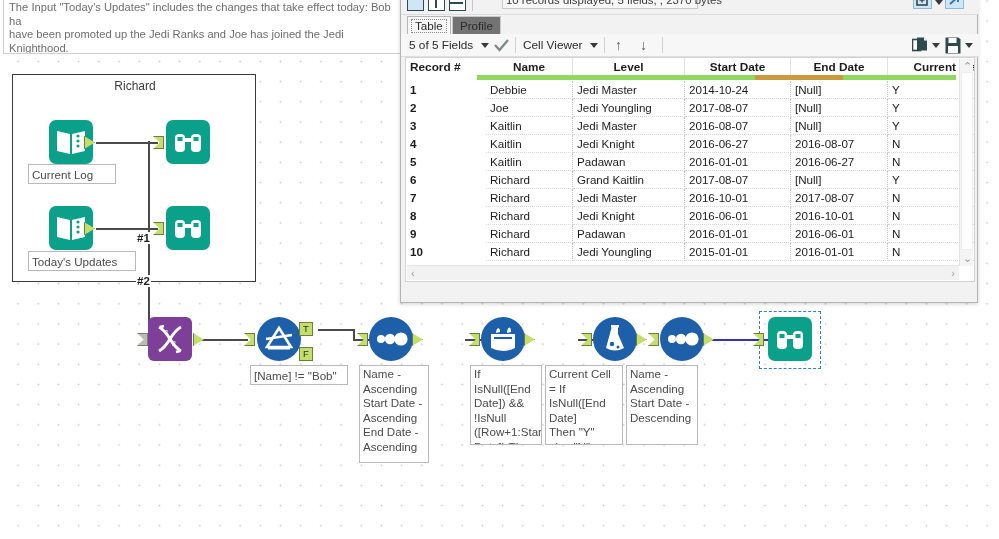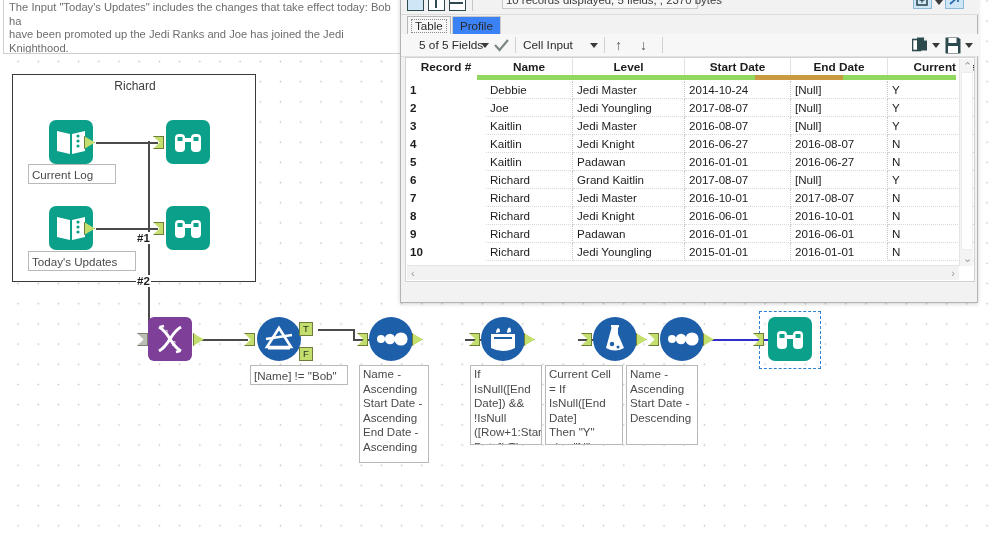--- a/index.html
+++ b/index.html
@@ -101,21 +101,21 @@
   .tr-btn{
     position:absolute;top:-3px;width:19px;height:17px;
     border:1px solid #8bb7d8;background:#cfe6f7;box-sizing:border-box;
   }
 
   
   #tabs{position:absolute;left:0;top:20px;width:578px;height:19px;}
   .tab{
     position:absolute;top:1px;height:18px;box-sizing:border-box;
     font-size:11.6px;color:#2a2a2a;padding:2px 7px 0 7px;
-    background:#3b82f6;border:1px solid #cacaca;border-bottom:none;
+    background:#737373;border:1px solid #cacaca;border-bottom:none;
   }
   .tab.active{background:#f7f7f7;border-color:#b6b6b6;}
   .tab.active:after{
     content:"";position:absolute;left:3px;top:2px;right:3px;bottom:1px;
     border:1px dotted #8a8a8a;
   }
 
   
   #res-toolbar{
     position:absolute;left:0;top:39px;width:578px;height:23px;
@@ -134,21 +134,21 @@
     position:absolute;left:4px;top:62px;width:570px;height:225px;
     background:#fff;border:1px solid #d2d2d2;box-sizing:border-box;
     overflow:hidden;
   }
   table#grid{border-collapse:collapse;table-layout:fixed;width:551px;}
   table#grid th{
     font-size:11.8px;font-weight:bold;color:#1c1c1c;
     height:17px;padding:0 4px;background:#fff;text-align:center;
     border-right:1px solid #e2e2e2;
   }
-  table#grid th.recnum{text-align:center;border-right:none;margin-left:8px;}
+  table#grid th.recnum{text-align:left;border-right:none;margin-left:8px;}
   table#grid td{
     font-size:11.6px;color:#1c1c1c;height:17px;padding:0 4px;
     border-right:1px dotted #c4c4c4;border-bottom:1px dotted #d8d8d8;
     white-space:nowrap;overflow:hidden;
   }
   table#grid td.recnum{
     font-weight:bold;border-right:none;border-bottom:none;text-align:left;
   }
   td.nullv{color:#a8a8a8;}
 
@@ -383,27 +383,27 @@
         </svg>
     </div>
   </div>
 
   <div id="tabs">
     <div class="tab active" style="left:6px;">Table</div>
     <div class="tab" style="left:51px;">Profile</div>
   </div>
 
   <div id="res-toolbar">
-    <div class="tb-text" style="left:18px;">5 of 5 Fields</div>
+    <div class="tb-text" style="left:8px;">5 of 5 Fields</div>
     <div class="caret" style="left:80px;top:9px;"></div>
     <svg style="position:absolute;left:93px;top:5px;" width="15" height="13" viewBox="0 0 15 13">
       <path d="M1 6 L5.5 11 L14 1" stroke="#7d8a83" stroke-width="2.2" fill="none"></path>
     </svg>
     <div class="tb-sep" style="left:114px;"></div>
-    <div class="tb-text" style="left:122px;">Cell Input</div>
+    <div class="tb-text" style="left:122px;">Cell Viewer</div>
     <div class="caret" style="left:189px;top:9px;"></div>
     <div class="tb-sep" style="left:203px;"></div>
     <div class="arrow-btn" style="left:214px;top:4px;">↑</div>
     <div class="arrow-btn" style="left:239px;top:4px;">↓</div>
     <div class="tb-sep" style="left:261px;"></div>
 
     <svg style="position:absolute;left:511px;top:3px;" width="16" height="17" viewBox="0 0 16 17">
       <rect x="0.5" y="2.5" width="8" height="11" fill="#fff" stroke="#2d4a4f" stroke-width="1.6"></rect>
       <path d="M5 0.5 h7 l3 3 v10 h-10 z" fill="#2d4a4f"></path>
       <path d="M12 0.5 v3 h3" fill="#fff"></path>

